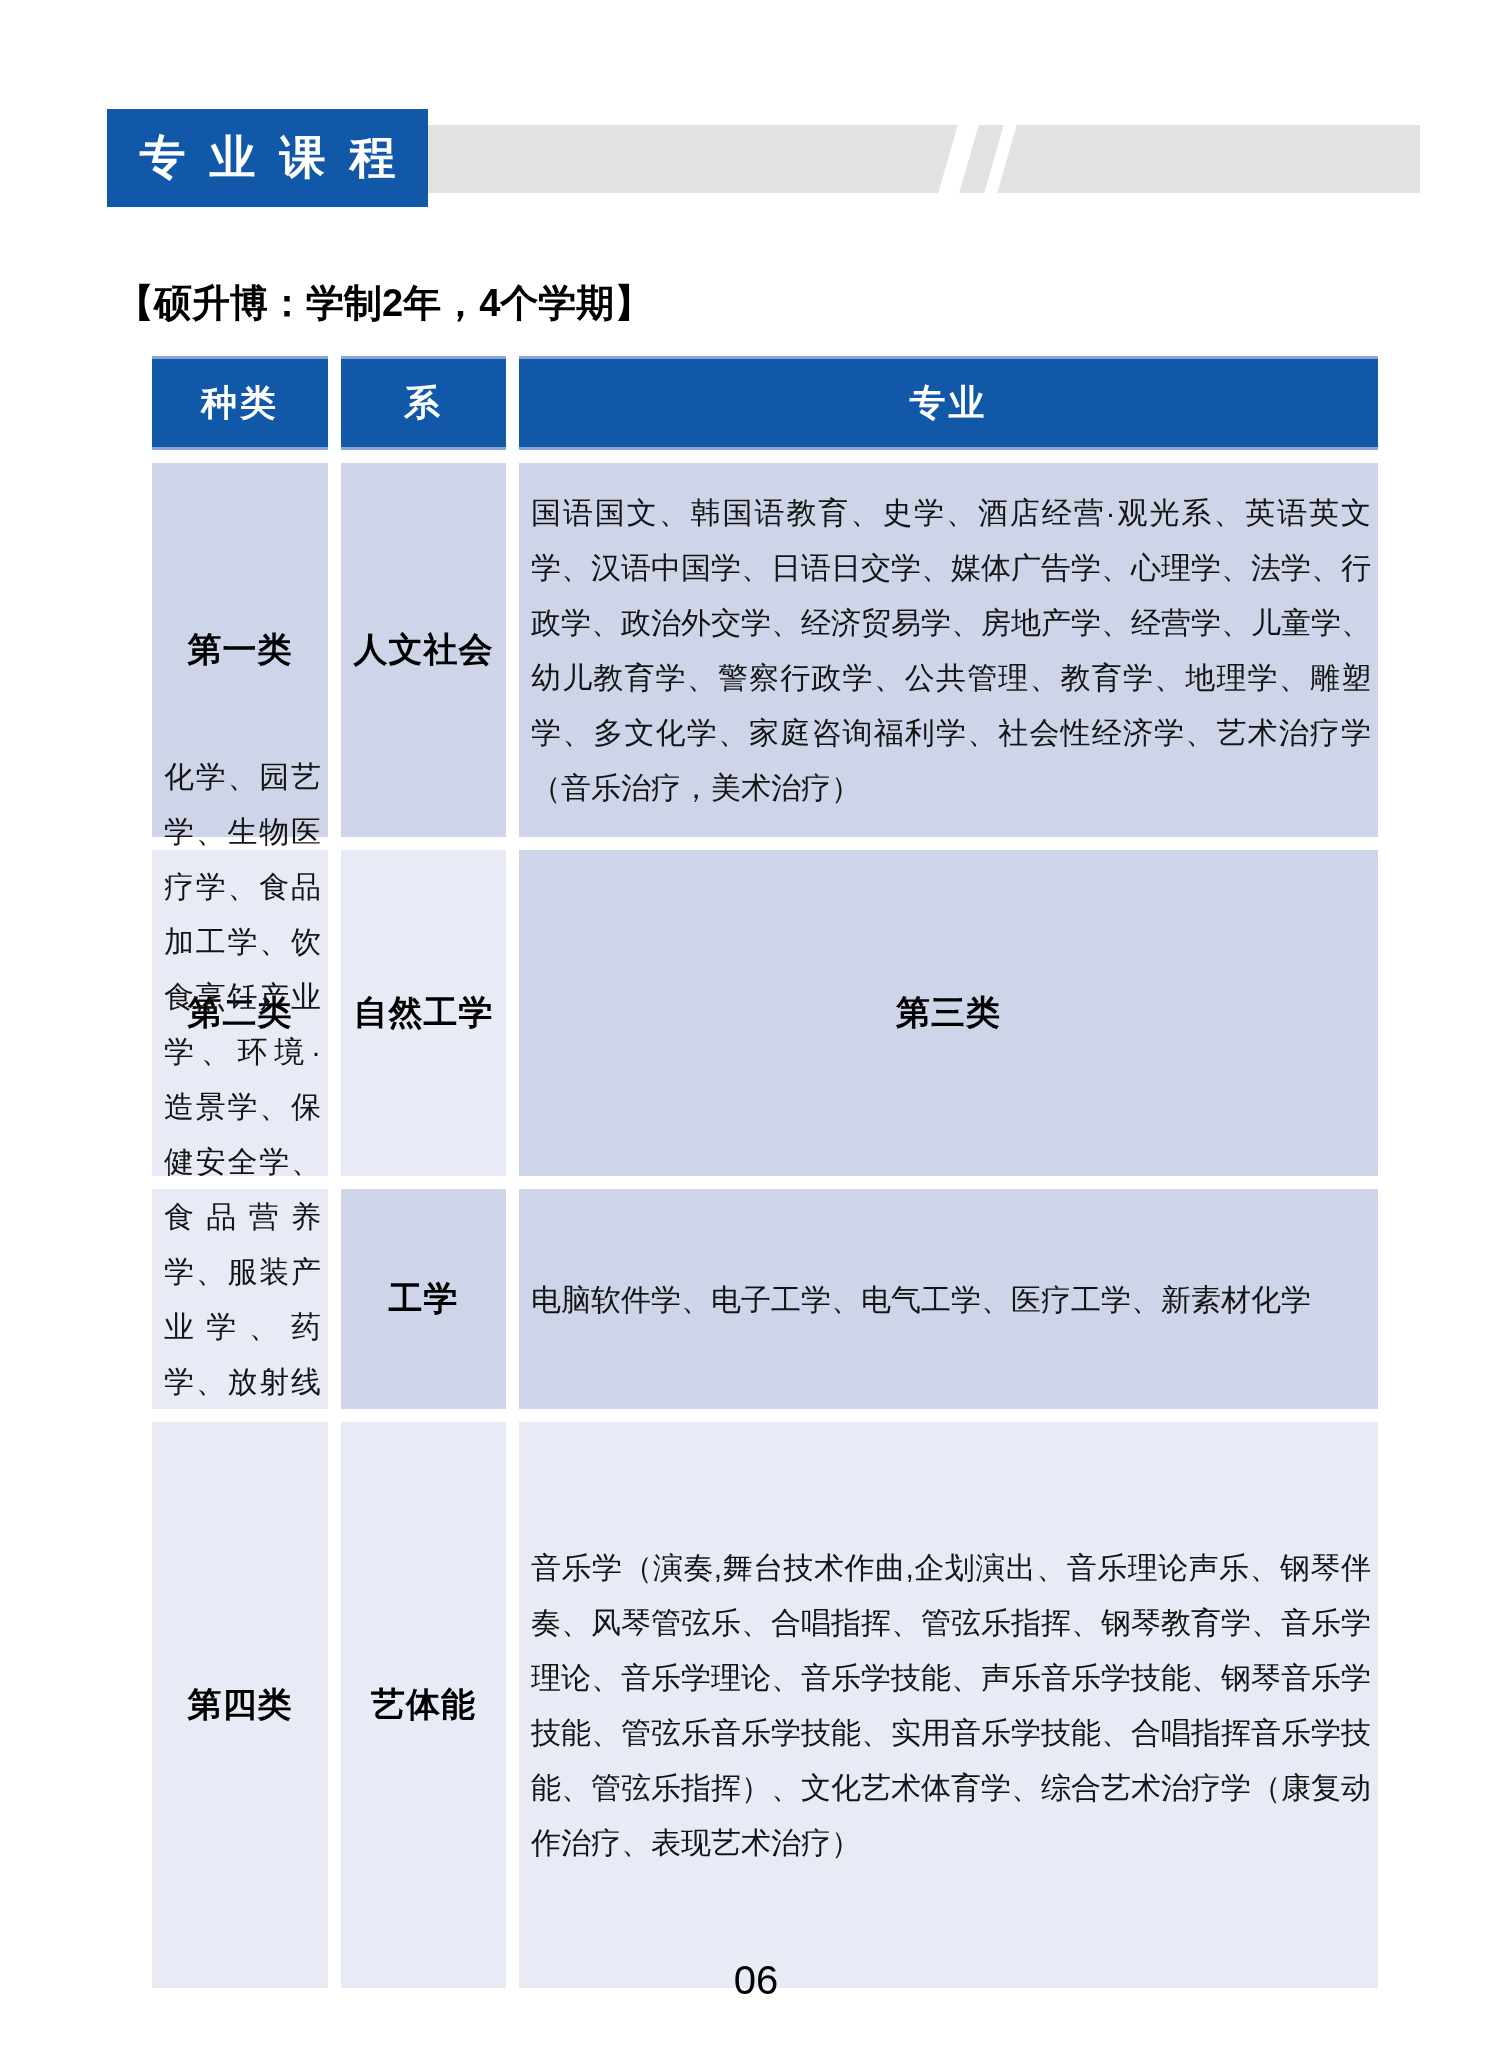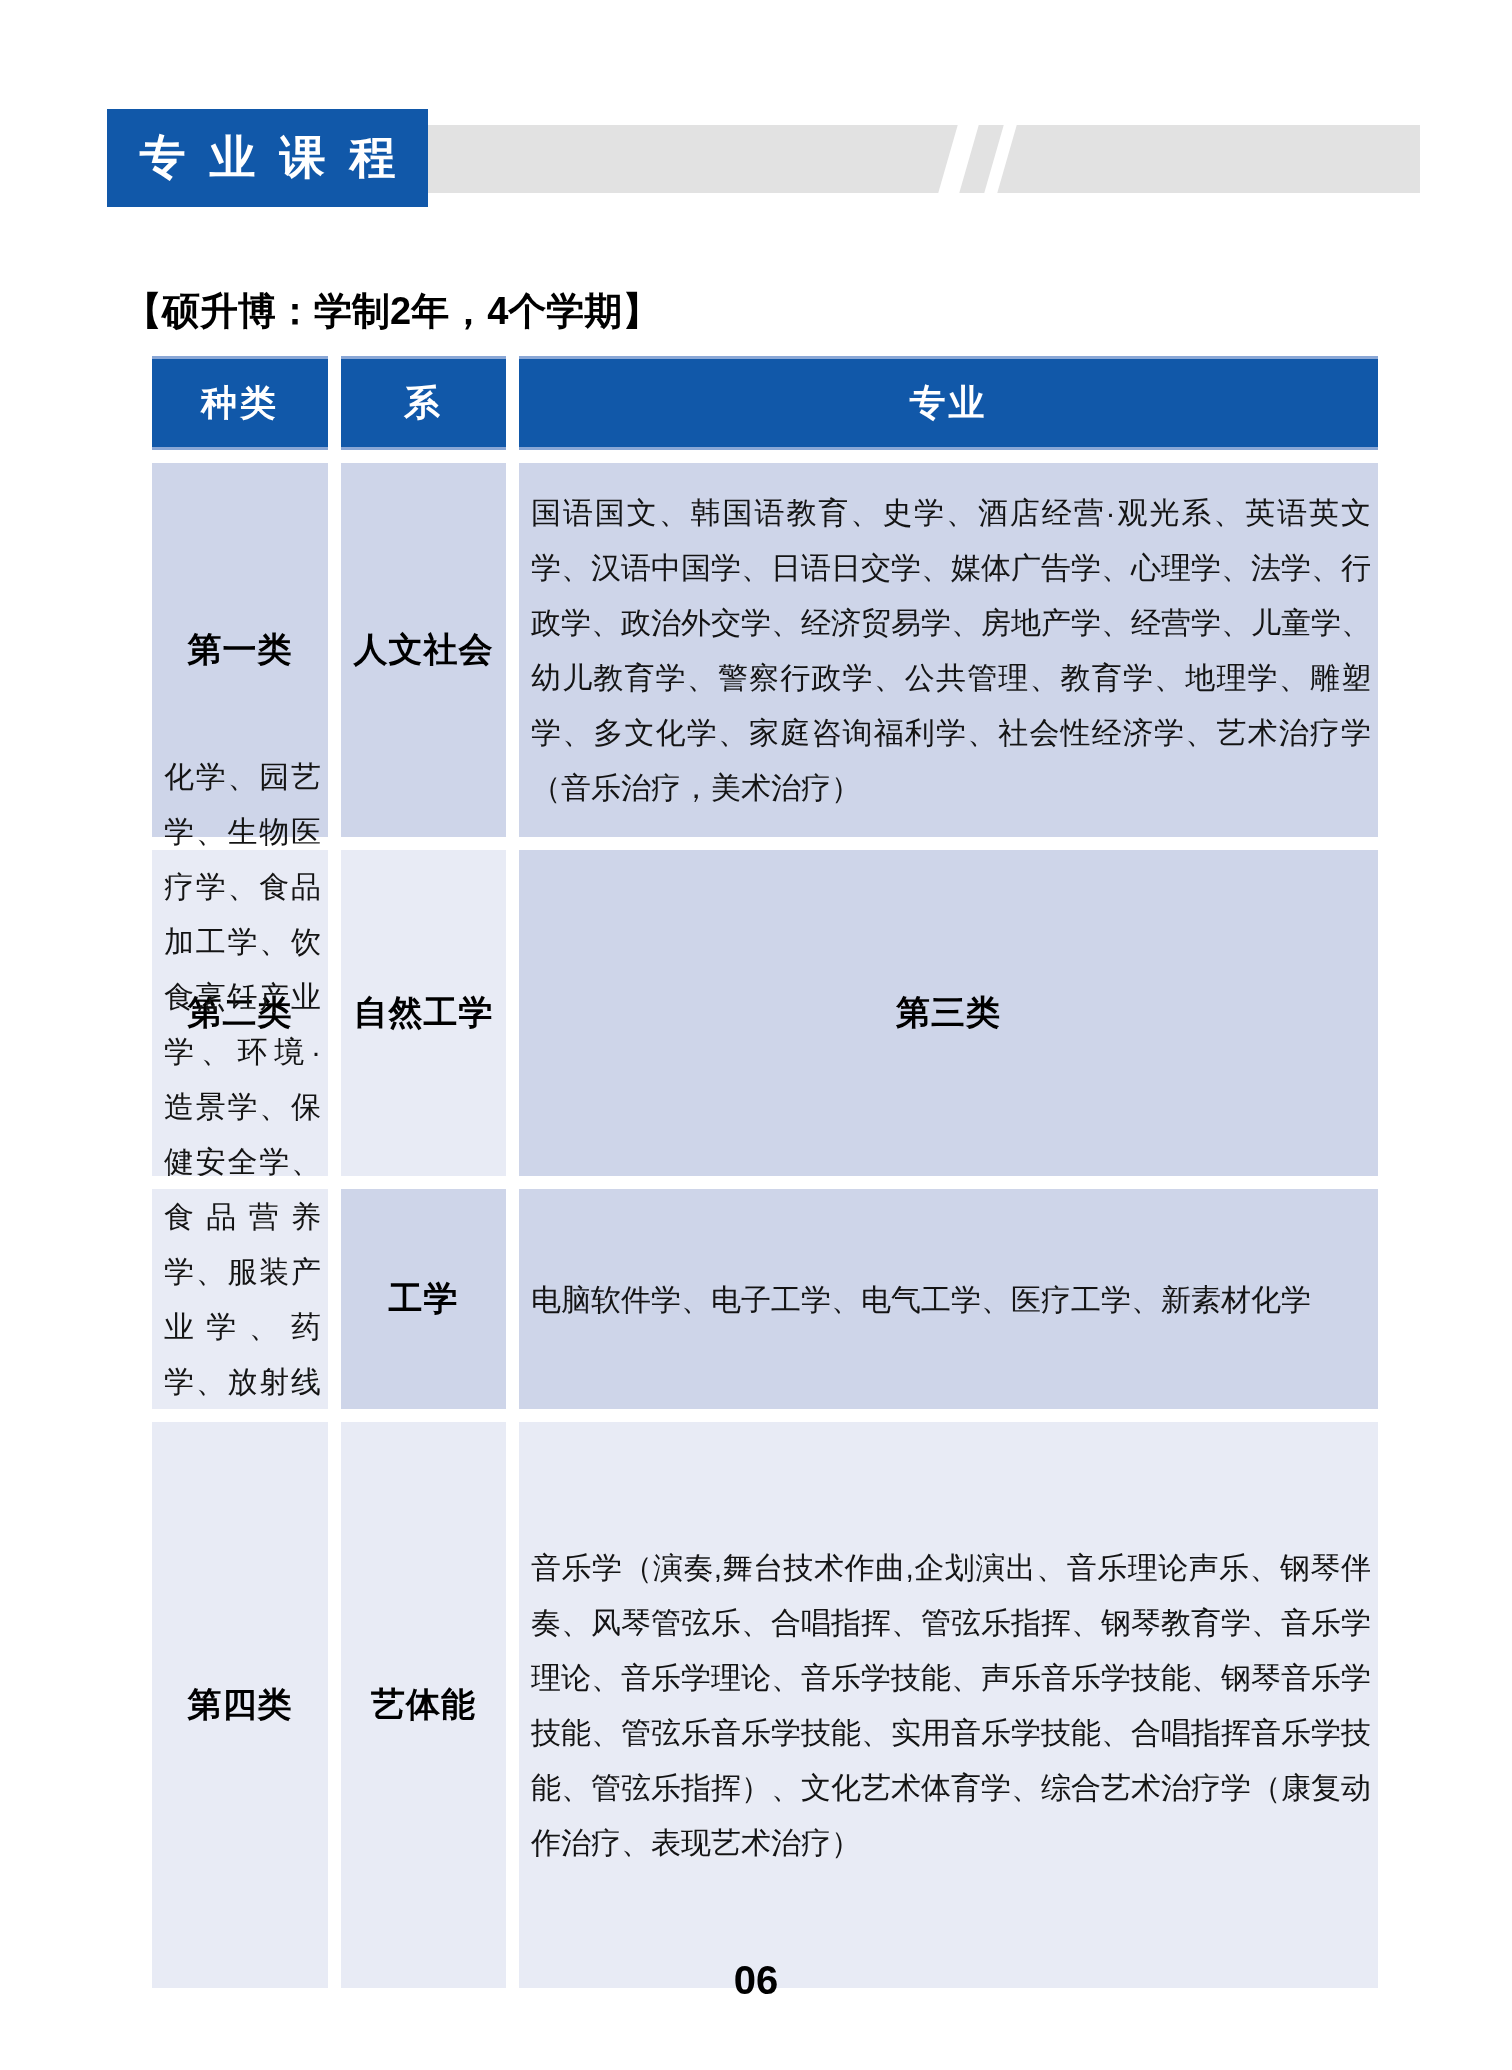--- a/index.html
+++ b/index.html
@@ -49,21 +49,21 @@
     font-weight:bold;
     letter-spacing:24px;
     margin-right:-24px;
     white-space:nowrap;
   }
 
   
   .subtitle{
     position:absolute;
     left:112px; top:274px;
-    margin:12px;
+    margin:4px;
     font-size:38px;
     font-weight:bold;
     color:#000000;
     white-space:nowrap;
   }
 
   
   .majors-table{
     position:absolute;
     left:152px; top:356px;
@@ -108,21 +108,21 @@
   .row-odd{background:var(--row-odd-bg);}
   .row-even{background:var(--row-even-bg);}
 
   
   .pagenum{
     position:absolute;
     left:0; top:1958px;
     width:100%;
     text-align:center;
     font-size:40px;
-    font-weight:bold;
+    font-weight:normal;
     color:#000000;
   }
 </style>
 </head>
 <body>
 
 <div class="page">
 
   <div class="band">
     <div class="slash s1"></div>

